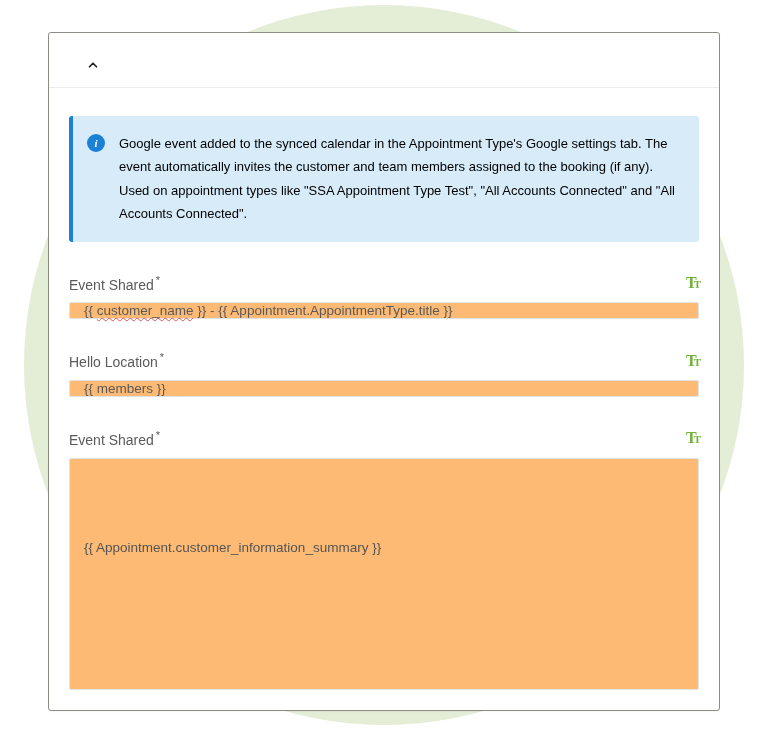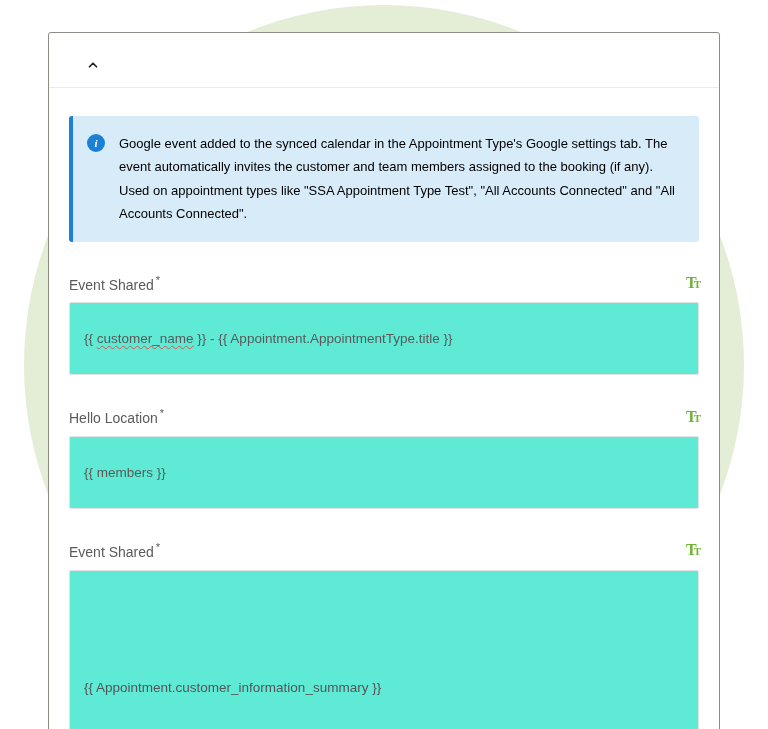--- a/index.html
+++ b/index.html
@@ -113,24 +113,24 @@
     letter-spacing: -2px;
     display: flex;
     align-items: baseline;
   }
   .tt-icon .big { font-size: 16px; }
   .tt-icon .small { font-size: 11px; margin-left: -1px; }
 
   .input-box {
     border: 1px solid #e2e2e2;
     border-radius: 2px;
-    padding: 28px 14px;
+    padding: 0 14px;
     font-size: 13.5px;
     color: #5a5a5a;
-    background: #5eead4;
+    background: #fdba74;
   }
   .input-box.multi {
     line-height: 1.9;
     white-space: pre-line;
     color: #555;
   }
   .input-box.multi p { margin: 0; }
 
   .spellerr {
     text-decoration: underline wavy #d95757;

